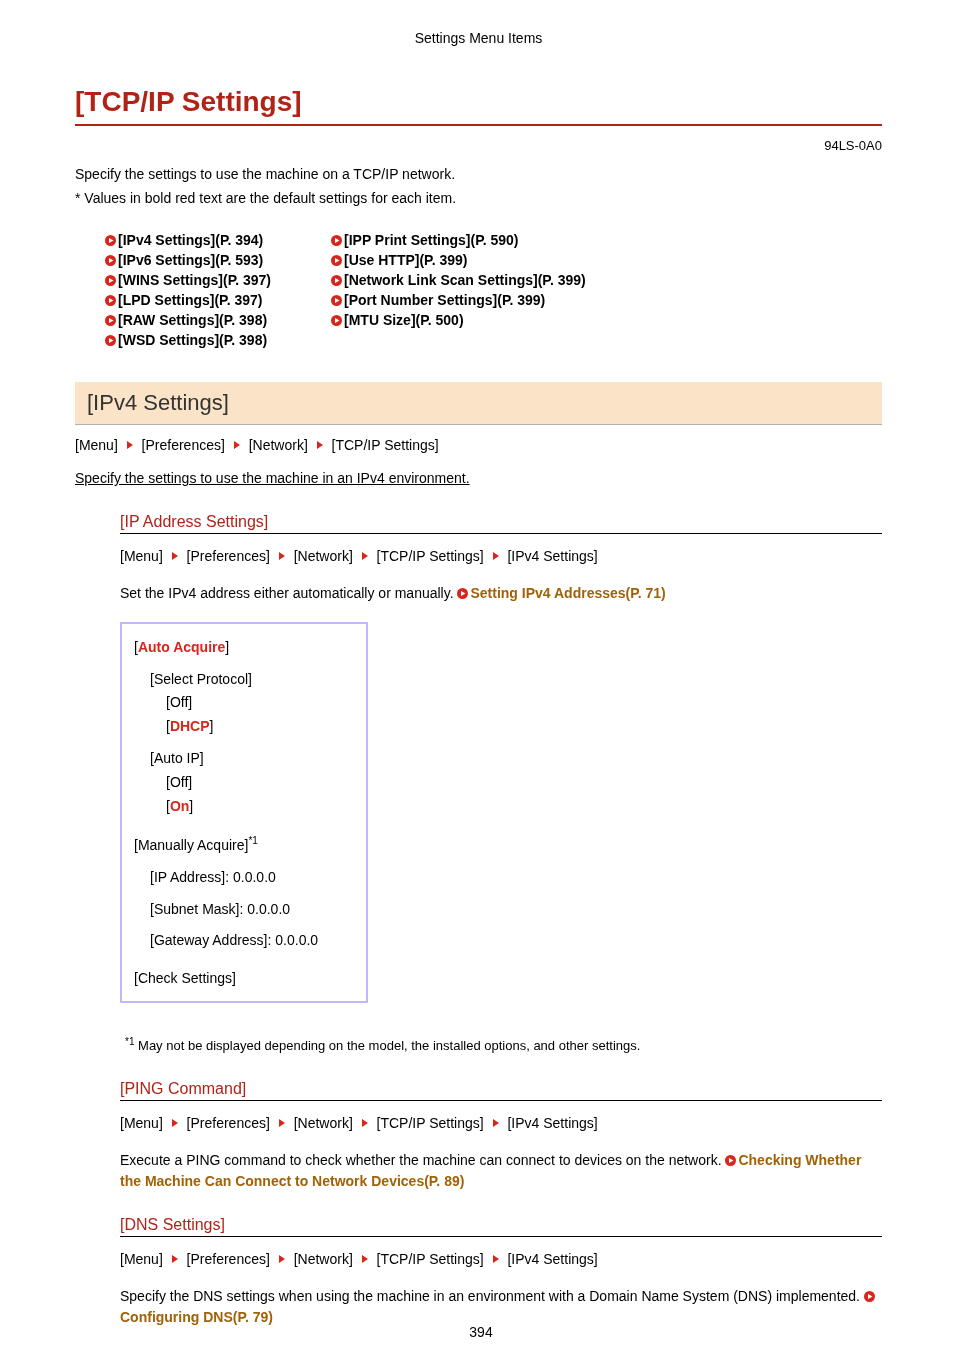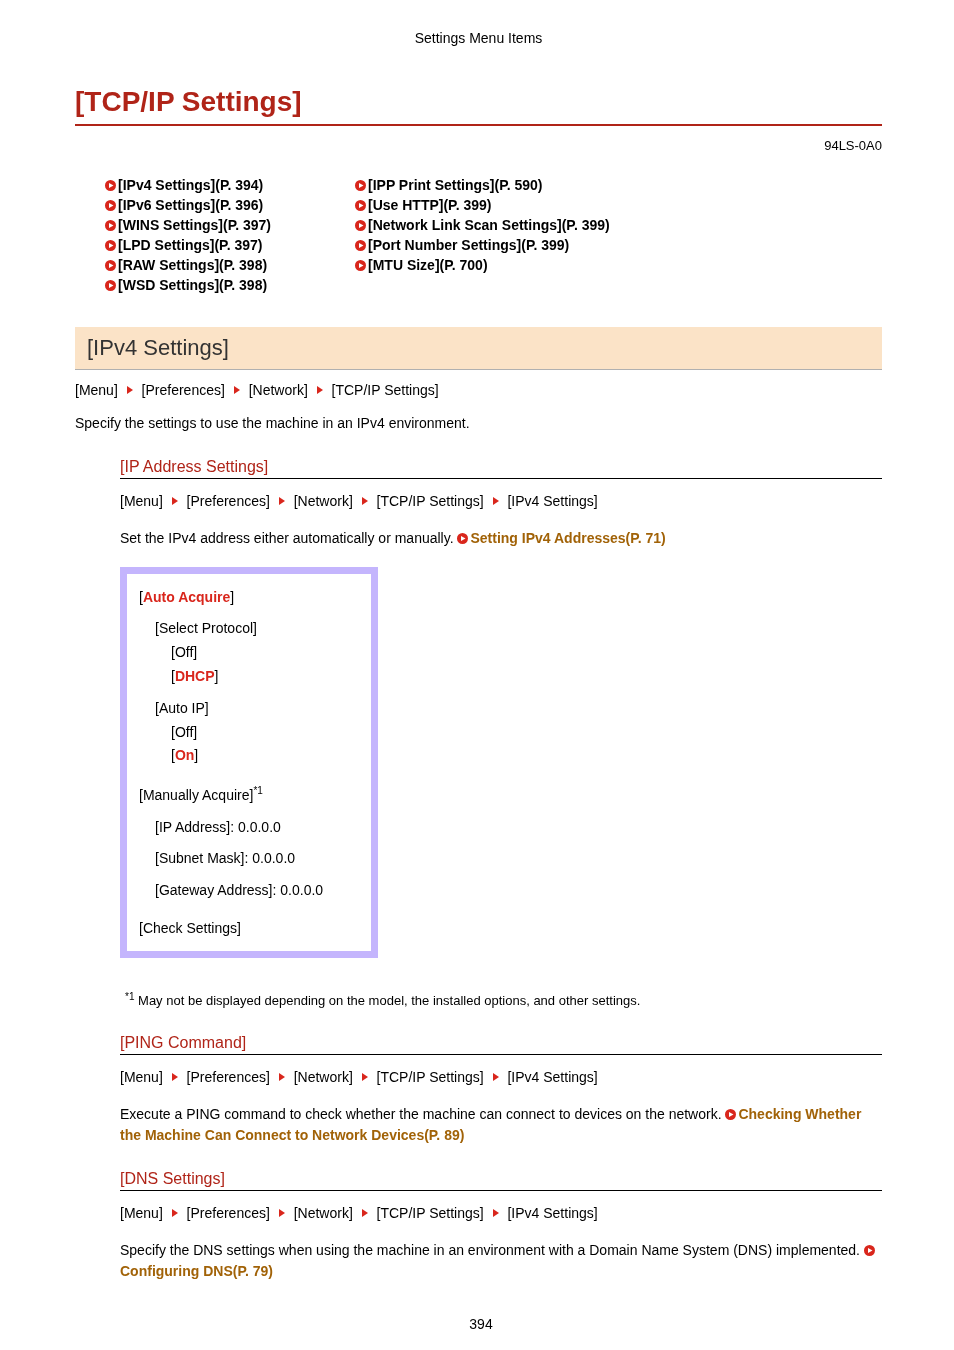--- a/index.html
+++ b/index.html
@@ -39,21 +39,20 @@
     color: #000;
     margin-bottom: 12px;
   }
   .intro p {
     margin: 4px 0;
     line-height: 1.4;
   }
   .toc {
     display: flex;
     margin: 20px 0 30px 30px;
-    gap: 24px;
   }
   .toc-col {
     margin-right: 60px;
   }
   .toc-item {
     margin: 4px 0;
     white-space: nowrap;
   }
   .toc-item a {
     color: #000;
@@ -85,20 +84,21 @@
     display: inline-block;
     width: 10px;
     height: 10px;
     vertical-align: 0px;
     margin: 0 3px;
   }
   .bc-sep svg { display: block; }
   .section-desc {
     margin: 12px 0 12px 0;
     line-height: 1.4;
+    text-decoration: underline;
   }
   .subhead {
     font-size: 16px;
     font-weight: normal;
     color: #b02418;
     margin: 24px 0 2px 45px;
   }
   .sub-rule {
     border: none;
     border-top: 1px solid #000;
@@ -106,21 +106,21 @@
   }
   .sub-body {
     margin-left: 45px;
     line-height: 1.5;
   }
   .xref {
     font-weight: bold;
     color: #a16207;
   }
   .settings-box {
-    border: 7px solid #c4b5fd;
+    border: 2px solid #c4b5fd;
     margin: 18px 0 18px 45px;
     padding: 10px 12px;
     display: inline-block;
     vertical-align: top;
     min-width: 220px;
     line-height: 1.7;
   }
   .settings-box .lvl0 { margin-left: 0; margin-top:2px;}
   .settings-box .lvl1 { margin-left: 16px; margin-top: 8px; }
   .settings-box .lvl2 { margin-left: 32px; }
@@ -144,31 +144,35 @@
 </head>
 <body>
 
 <div class="page">
   <div class="top-header">Settings Menu Items</div>
 
   <h1 class="page-title">[TCP/IP Settings]</h1>
   <hr class="title-rule">
   <div class="doc-code">94LS-0A0</div>
 
+  <div class="intro">
+    <p>Specify the settings to use the machine on a TCP/IP network.</p>
+    <p>* Values in bold red text are the default settings for each item.</p>
+  </div>
 
   <div class="toc">
     <div class="toc-col">
       <div class="toc-item"><span class="bullet-icon"><svg viewBox="0 0 11 11">
               <circle cx="5.5" cy="5.5" r="5.5" fill="#d9261c"></circle>
               <polygon points="4,3 8.5,5.5 4,8" fill="#fff"></polygon>
             </svg></span><a href="#">[IPv4 Settings](P. 394)</a></div>
       <div class="toc-item"><span class="bullet-icon"><svg viewBox="0 0 11 11">
               <circle cx="5.5" cy="5.5" r="5.5" fill="#d9261c"></circle>
               <polygon points="4,3 8.5,5.5 4,8" fill="#fff"></polygon>
-            </svg></span><a href="#">[IPv6 Settings](P. 396)</a></div>
+            </svg></span><a href="#">[IPv6 Settings](P. 593)</a></div>
       <div class="toc-item"><span class="bullet-icon"><svg viewBox="0 0 11 11">
               <circle cx="5.5" cy="5.5" r="5.5" fill="#d9261c"></circle>
               <polygon points="4,3 8.5,5.5 4,8" fill="#fff"></polygon>
             </svg></span><a href="#">[WINS Settings](P. 397)</a></div>
       <div class="toc-item"><span class="bullet-icon"><svg viewBox="0 0 11 11">
               <circle cx="5.5" cy="5.5" r="5.5" fill="#d9261c"></circle>
               <polygon points="4,3 8.5,5.5 4,8" fill="#fff"></polygon>
             </svg></span><a href="#">[LPD Settings](P. 397)</a></div>
       <div class="toc-item"><span class="bullet-icon"><svg viewBox="0 0 11 11">
               <circle cx="5.5" cy="5.5" r="5.5" fill="#d9261c"></circle>
@@ -192,21 +196,21 @@
               <circle cx="5.5" cy="5.5" r="5.5" fill="#d9261c"></circle>
               <polygon points="4,3 8.5,5.5 4,8" fill="#fff"></polygon>
             </svg></span><a href="#">[Network Link Scan Settings](P. 399)</a></div>
       <div class="toc-item"><span class="bullet-icon"><svg viewBox="0 0 11 11">
               <circle cx="5.5" cy="5.5" r="5.5" fill="#d9261c"></circle>
               <polygon points="4,3 8.5,5.5 4,8" fill="#fff"></polygon>
             </svg></span><a href="#">[Port Number Settings](P. 399)</a></div>
       <div class="toc-item"><span class="bullet-icon"><svg viewBox="0 0 11 11">
               <circle cx="5.5" cy="5.5" r="5.5" fill="#d9261c"></circle>
               <polygon points="4,3 8.5,5.5 4,8" fill="#fff"></polygon>
-            </svg></span><a href="#">[MTU Size](P. 700)</a></div>
+            </svg></span><a href="#">[MTU Size](P. 500)</a></div>
     </div>
   </div>
 
   <h2 class="section-heading">[IPv4 Settings]</h2>
 
   <div class="breadcrumb">
     <span>[Menu]</span>
     <span class="bc-sep"><svg viewBox="0 0 10 10">
           <polygon points="2,1 8,5 2,9" fill="#d9261c"></polygon>
         </svg></span>

